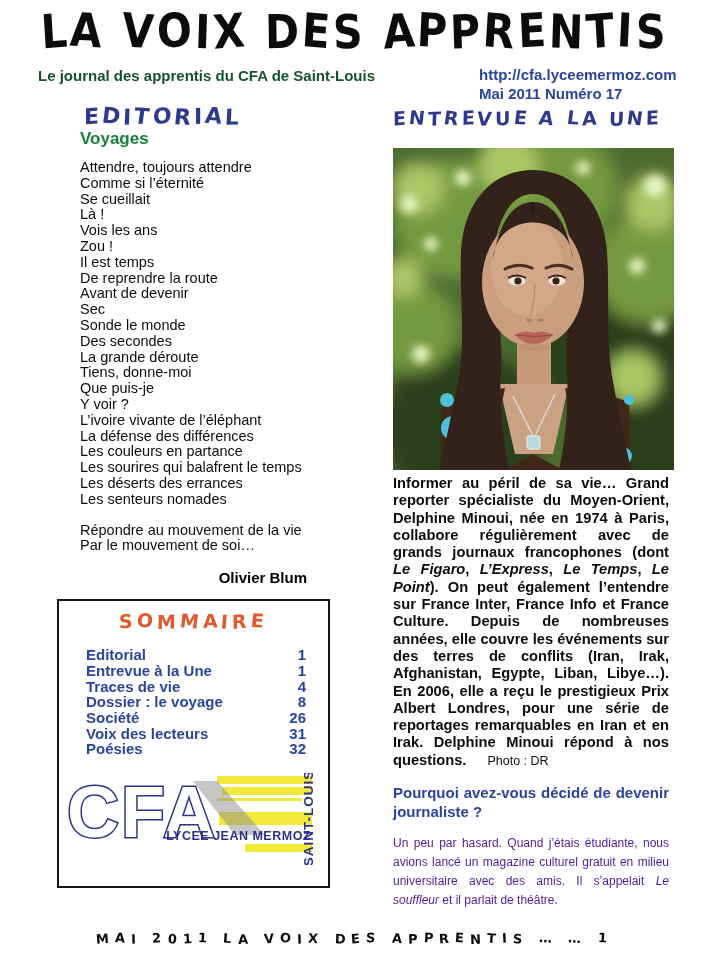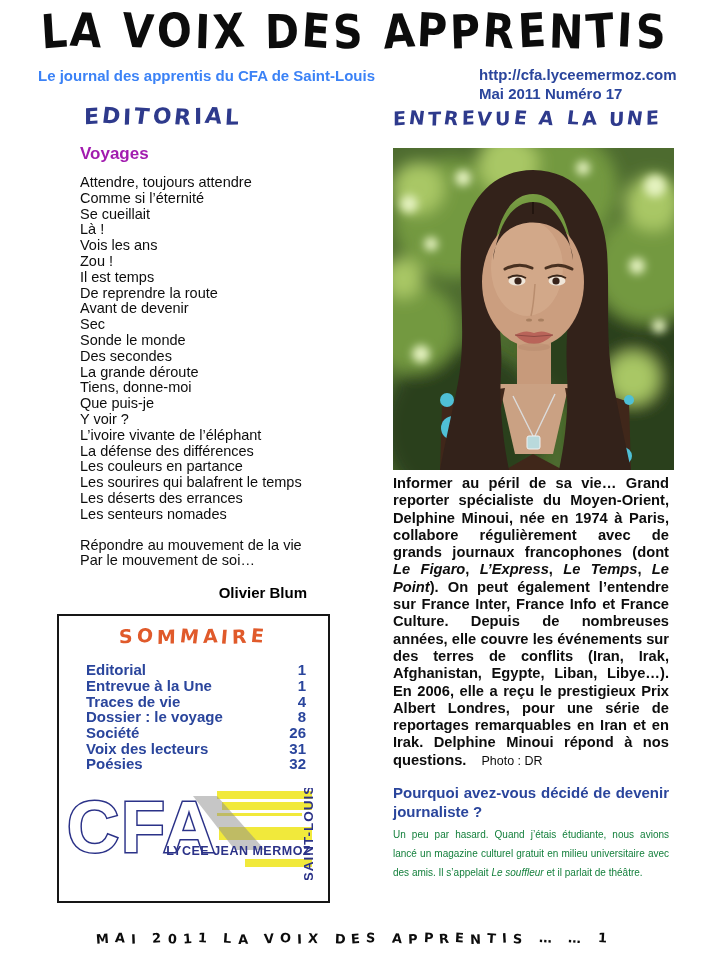--- a/index.html
+++ b/index.html
@@ -5,28 +5,28 @@
   html,body{margin:0;padding:0;background:#ffffff;}
   body{width:709px;height:958px;position:relative;overflow:hidden;
        font-family:"Liberation Sans",sans-serif;color:#000;}
   .abs{position:absolute;}
   .g{display:inline-block;}
 
   
   .masthead{top:4px;left:0;width:709px;text-align:center;
     font-family:"DejaVu Sans",sans-serif;font-weight:800;font-size:41px;
     letter-spacing:3px;transform:scaleY(1.14);transform-origin:top;color:#0c0c0c;}
-  .sub-left{top:67px;left:38px;font-size:15px;font-weight:bold;color:#3b82f6;}
+  .sub-left{top:67px;left:38px;font-size:15px;font-weight:bold;color:#14532d;}
   .sub-right{top:65px;left:479px;font-size:15px;font-weight:bold;color:#2a459c;line-height:19px;}
 
   
   .col-left{top:104px;left:57px;width:273px;}
   .ed-head{margin-left:27px;font-family:"DejaVu Sans",sans-serif;font-weight:800;
     font-size:22px;letter-spacing:3px;color:#2e3a8c;transform:skewX(-4deg);transform-origin:left;}
-  .voyages{margin:15px 0 0 23px;font-size:17px;font-weight:bold;color:#a21caf;}
+  .voyages{margin:0 0 0 23px;font-size:17px;font-weight:bold;color:#15803d;}
   .poem-block{margin:11px 0 0 23px;font-size:14.5px;line-height:15.8px;color:#0d0d0d;}
   .poem-closing{margin-top:15px;}
   .author{margin-top:15px;width:250px;text-align:right;font-weight:bold;font-size:15px;}
 
   
   .toc-box{margin-top:13px;width:269px;height:285px;border:2px solid #161616;position:relative;}
   .toc-title{margin-top:9px;text-align:center;color:#e05a2b;
     font-family:"DejaVu Sans",sans-serif;font-weight:800;font-size:19px;letter-spacing:4px;
     transform:skewX(-3deg);}
   .toc-list{margin:15px 22px 0 27px;}
@@ -36,24 +36,24 @@
 
   
   .col-right{top:106px;left:393px;width:276px;}
   .en-head{font-family:"DejaVu Sans",sans-serif;font-weight:800;font-size:19px;
     letter-spacing:3px;color:#2e3a8c;transform:skewX(-4deg);transform-origin:left;line-height:24px;}
   .lavoix{margin-top:14px;font-size:17px;font-weight:bold;color:#e05a2b;line-height:20px;}
   .photo{margin-top:18px;width:281px;height:322px;}
   .intro{margin:5px 0 0 0;font-size:14.7px;font-weight:bold;line-height:17.3px;
     text-align:justify;color:#0d0d0d;}
   .intro .it{font-style:italic;}
-  .credit{font-size:12.5px;font-weight:normal;margin-left:15px;}
+  .credit{font-size:12.5px;font-weight:normal;margin-left:21px;}
   .question{margin:14px 0 0 0;color:#2a459c;font-weight:bold;font-size:15px;
     line-height:18.5px;text-align:justify;}
-  .answer{margin:4px 0 0 0;font-size:10px;line-height:19px;text-align:justify;color:#15803d;}
+  .answer{margin:13px 0 0 0;font-size:12px;line-height:19px;text-align:justify;color:#4c1d95;}
   .answer .it{font-style:italic;}
 
   
   .footer{top:931px;left:0;width:709px;text-align:center;
     font-family:"DejaVu Sans",sans-serif;font-weight:800;font-size:13px;letter-spacing:6px;color:#0c0c0c;}
 </style>
 </head>
 <body>
 
 <div class="abs masthead scratchify"><span class="g" style="transform: rotate(-4deg) translateY(0px);">L</span><span class="g" style="transform: rotate(3deg) translateY(-0.6px);">A</span><span class="g" style="transform: rotate(-2deg) translateY(0.6px);">&nbsp;</span><span class="g" style="transform: rotate(4deg) translateY(0px);">V</span><span class="g" style="transform: rotate(-3deg) translateY(-0.6px);">O</span><span class="g" style="transform: rotate(2deg) translateY(0.6px);">I</span><span class="g" style="transform: rotate(-4deg) translateY(0px);">X</span><span class="g" style="transform: rotate(3deg) translateY(-0.6px);">&nbsp;</span><span class="g" style="transform: rotate(-1deg) translateY(0.6px);">D</span><span class="g" style="transform: rotate(4deg) translateY(0px);">E</span><span class="g" style="transform: rotate(-2deg) translateY(0.6px);">S</span><span class="g" style="transform: rotate(3deg) translateY(-0.6px);">&nbsp;</span><span class="g" style="transform: rotate(-4deg) translateY(0px);">A</span><span class="g" style="transform: rotate(3deg) translateY(-0.6px);">P</span><span class="g" style="transform: rotate(-2deg) translateY(0.6px);">P</span><span class="g" style="transform: rotate(4deg) translateY(0px);">R</span><span class="g" style="transform: rotate(-3deg) translateY(-0.6px);">E</span><span class="g" style="transform: rotate(2deg) translateY(0.6px);">N</span><span class="g" style="transform: rotate(-4deg) translateY(0px);">T</span><span class="g" style="transform: rotate(3deg) translateY(-0.6px);">I</span><span class="g" style="transform: rotate(-1deg) translateY(0.6px);">S</span></div>

